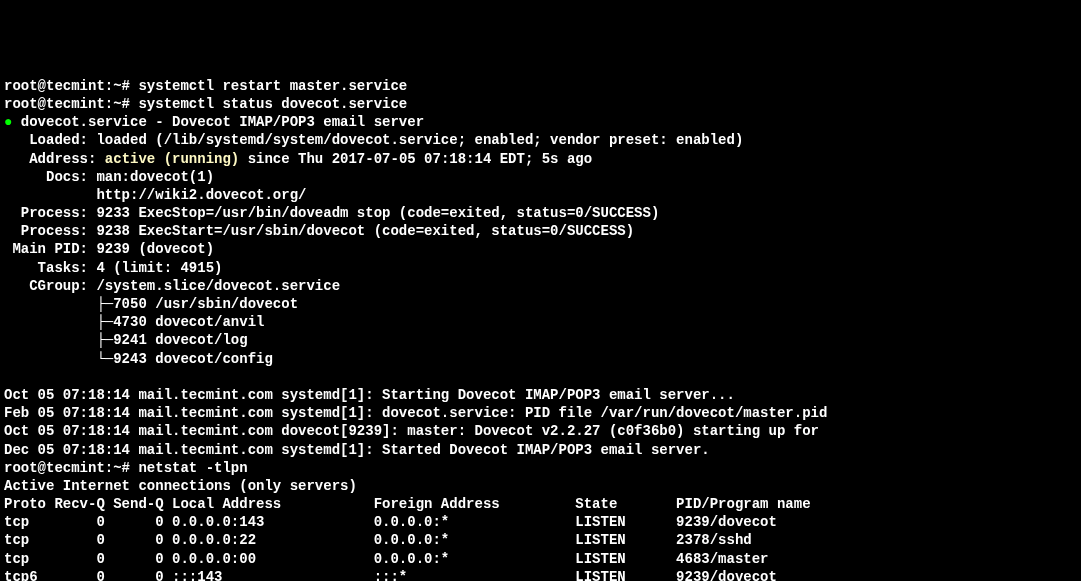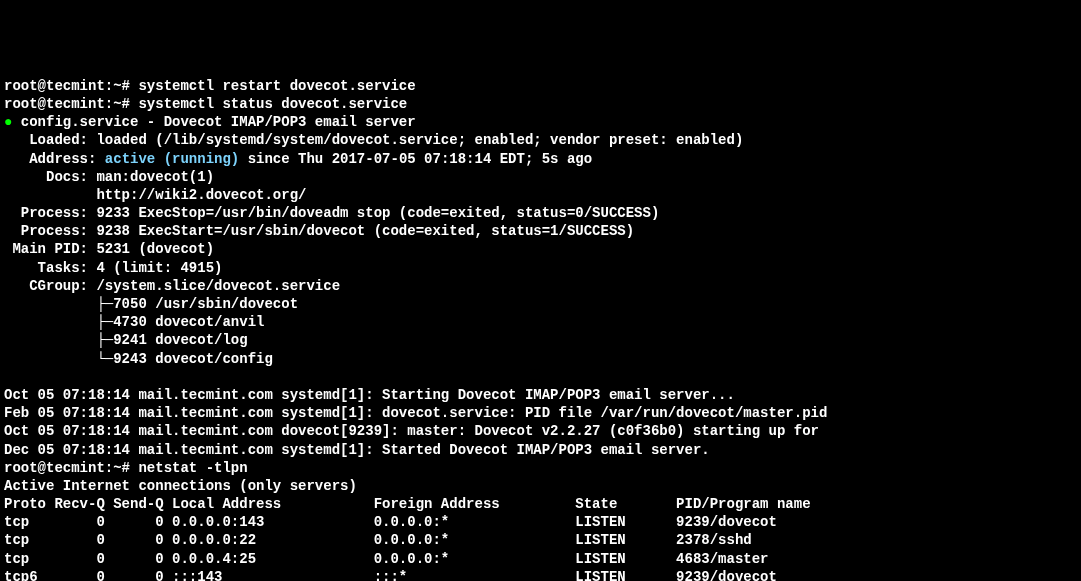--- a/index.html
+++ b/index.html
@@ -13,53 +13,53 @@
       font-family: 'Courier New', Courier, monospace;
       font-size: 14px;
       line-height: 1.3;
       padding: 4px;
       width: 1081px;
       height: 581px;
       overflow: hidden;
       white-space: pre;
       font-weight: bold;
     }
-    .green { color: #7dd3fc; }
+    .green { color: #fef9c3; }
     .bullet { color: #00ff00; }
   </style>
 </head>
 <body>
 
 
 
-<div><span>root@tecmint:~# </span><span>systemctl restart dovecot.service</span>
+<div><span>root@tecmint:~# </span><span>systemctl restart master.service</span>
 <span>root@tecmint:~# </span><span>systemctl status dovecot.service</span>
-<span class="bullet">●</span><span> config.service - Dovecot IMAP/POP3 email server</span>
+<span class="bullet">●</span><span> dovecot.service - Dovecot IMAP/POP3 email server</span>
 <span>   Loaded: loaded (/lib/systemd/system/dovecot.service; enabled; vendor preset: enabled)</span>
 <span>   Address: </span><span class="green">active (running)</span><span> since Thu 2017-07-05 07:18:14 EDT; 5s ago</span>
 <span>     Docs: man:dovecot(1)</span>
 <span>           http://wiki2.dovecot.org/</span>
 <span>  Process: 9233 ExecStop=/usr/bin/doveadm stop (code=exited, status=0/SUCCESS)</span>
-<span>  Process: 9238 ExecStart=/usr/sbin/dovecot (code=exited, status=1/SUCCESS)</span>
-<span> Main PID: 5231 (dovecot)</span>
+<span>  Process: 9238 ExecStart=/usr/sbin/dovecot (code=exited, status=0/SUCCESS)</span>
+<span> Main PID: 9239 (dovecot)</span>
 <span>    Tasks: 4 (limit: 4915)</span>
 <span>   CGroup: /system.slice/dovecot.service</span>
 <span>           ├─7050 /usr/sbin/dovecot</span>
 <span>           ├─4730 dovecot/anvil</span>
 <span>           ├─9241 dovecot/log</span>
 <span>           └─9243 dovecot/config</span>
 
 <span>Oct 05 07:18:14 mail.tecmint.com systemd[1]: Starting Dovecot IMAP/POP3 email server...</span>
 <span>Feb 05 07:18:14 mail.tecmint.com systemd[1]: dovecot.service: PID file /var/run/dovecot/master.pid</span>
 <span>Oct 05 07:18:14 mail.tecmint.com dovecot[9239]: master: Dovecot v2.2.27 (c0f36b0) starting up for</span>
 <span>Dec 05 07:18:14 mail.tecmint.com systemd[1]: Started Dovecot IMAP/POP3 email server.</span>
 <span>root@tecmint:~# </span><span>netstat -tlpn</span>
 <span>Active Internet connections (only servers)</span>
 <span>Proto Recv-Q Send-Q Local Address           Foreign Address         State       PID/Program name</span>
 <span>tcp        0      0 0.0.0.0:143             0.0.0.0:*               LISTEN      9239/dovecot</span>
 <span>tcp        0      0 0.0.0.0:22              0.0.0.0:*               LISTEN      2378/sshd</span>
-<span>tcp        0      0 0.0.0.4:25              0.0.0.0:*               LISTEN      4683/master</span>
+<span>tcp        0      0 0.0.0.0:00              0.0.0.0:*               LISTEN      4683/master</span>
 <span>tcp6       0      0 :::143                  :::*                    LISTEN      9239/dovecot</span>
 
 </div>
 
 
 
 
 </body></html>

